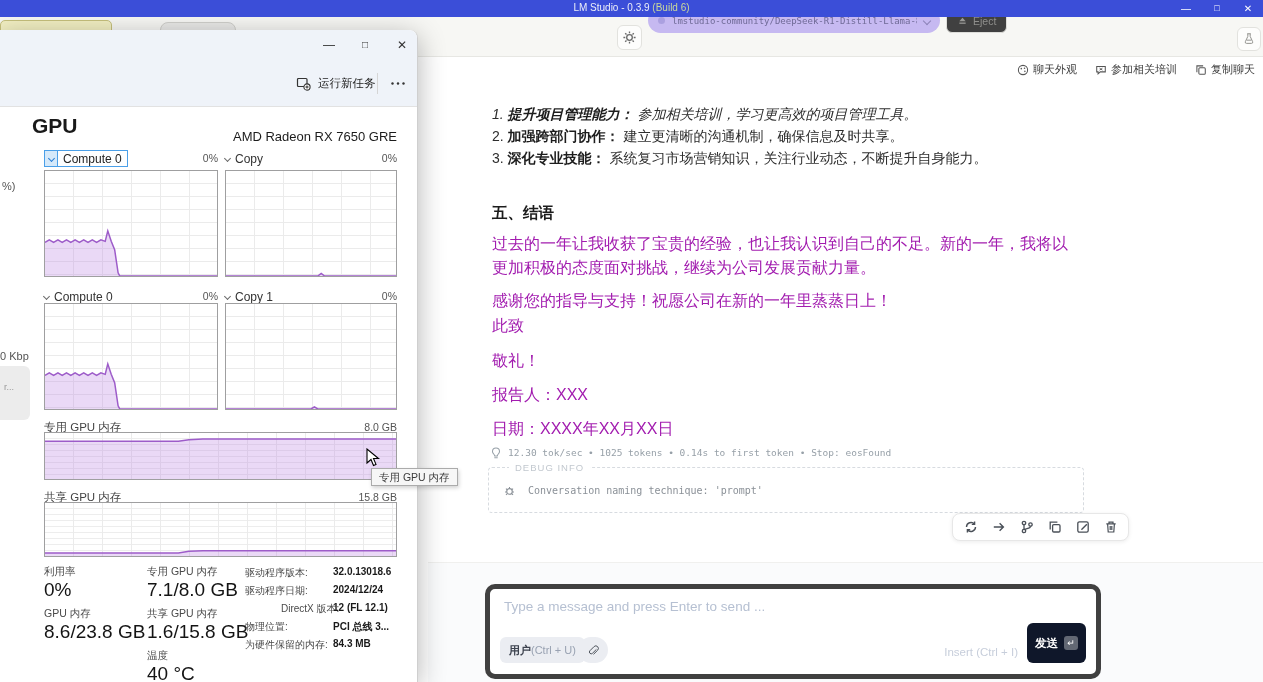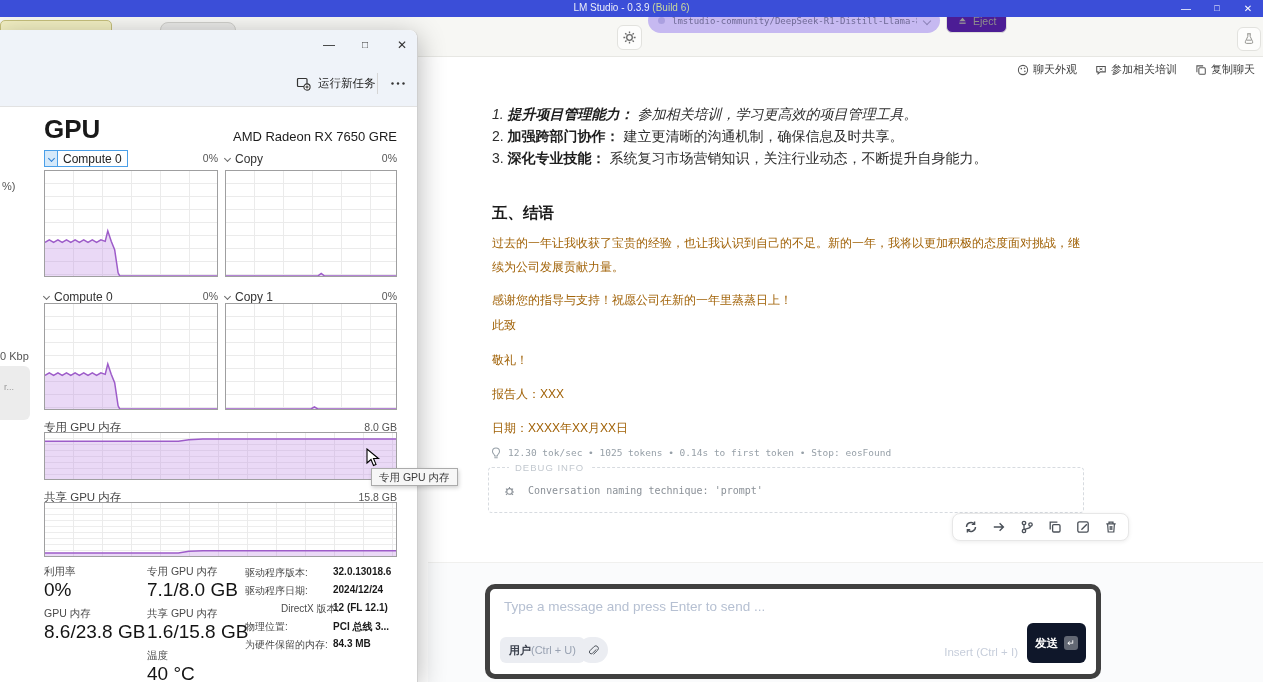--- a/index.html
+++ b/index.html
@@ -20,28 +20,28 @@
   .icon-btn { position:absolute; background:#fdfdfc; border:1px solid #e2e2de; border-radius:6px;
               display:flex; align-items:center; justify-content:center; }
   .model-pill { position:absolute; left:648px; top:8px; height:25px; width:292px; background:#c6b9f1;
                 border-radius:13px; display:flex; align-items:center; padding:0 10px; gap:7px; }
   .model-pill .dot { width:7px; height:7px; border-radius:50%; background:#aBA0e0; background:#aba0e0; }
   .model-pill .mname { font-family:"DejaVu Sans Mono", monospace; font-size:9px; color:#6f6a96;
                        white-space:nowrap; overflow:hidden; flex:1; }
   .chev { display:inline-block; width:6px; height:6px; border-left:1.4px solid #8d83b8;
           border-bottom:1.4px solid #8d83b8; transform:rotate(-45deg); }
   .chev.gray { border-color:#6a6a6a; width:5px; height:5px; }
-  .eject-btn { position:absolute; left:946px; top:8px; height:25px; padding:0 10px; background:#4c1d95;
+  .eject-btn { position:absolute; left:946px; top:8px; height:25px; padding:0 10px; background:#404040;
                border:1px solid #dededa; border-radius:6px; display:flex; align-items:center; gap:5px;
                font-size:10.5px; color:#8f8f8c; }
   .chat-toolbar { position:absolute; right:8px; top:62px; display:flex; gap:18px; z-index:5; }
   .ct-item { display:flex; align-items:center; gap:4px; font-size:11px; color:#3c3c3c; }
   .li-row { position:absolute; left:492px; width:600px; font-size:14px; color:#2d2d2d; z-index:4; }
   .li-row b { color:#1d1d1d; }
-  .p-block { position:absolute; left:492px; width:588px; font-size:12px; color:#a16207;
+  .p-block { position:absolute; left:492px; width:588px; font-size:16px; color:#a21caf;
              line-height:23.5px; z-index:4; }
   .h-block { position:absolute; left:492px; font-size:15.5px; font-weight:bold; color:#1c1c1c; z-index:4; }
   .stats-line { position:absolute; left:490px; top:446px; display:flex; align-items:center; gap:6px;
                 font-family:"DejaVu Sans Mono", monospace; font-size:9.5px; color:#97a0a8; z-index:4; }
   .debug-box { position:absolute; left:488px; top:467px; width:596px; height:46px;
                border:1px dashed #d7dbe0; border-radius:4px; z-index:4; }
   .debug-label { position:absolute; left:20px; top:-6px; background:#ffffff; padding:0 6px;
                  font-size:9.5px; letter-spacing:1px; color:#c2c8cf; }
   .debug-body { position:absolute; left:14px; top:16px; display:flex; align-items:center; gap:12px;
                 font-family:"DejaVu Sans Mono", monospace; font-size:10px; color:#8a9097; }
@@ -83,21 +83,21 @@
   .tm-ctl { position:absolute; top:4px; width:26px; height:22px; text-align:center; line-height:22px;
             font-size:12px; color:#333; }
   .tm-toolbar { position:absolute; left:0; top:30px; width:100%; height:47px; background:#eff3f9;
                 border-bottom:1px solid #e2e2e2; }
   .run-task { position:absolute; left:292px; top:11px; height:25px; display:flex; align-items:center;
               gap:7px; font-size:11.5px; color:#1f1f1f; padding:0 4px; border-radius:4px; }
   .tm-divider { position:absolute; left:377px; top:13px; width:1px; height:21px; background:#d5d5d5; }
   .more-btn { position:absolute; left:384px; top:11px; width:28px; height:25px; display:flex;
               align-items:center; justify-content:center; }
 
-  .tm-gpu-title { position:absolute; left:44px; top:84px; font-size:26px; font-weight:600; color:#191919; }
+  .tm-gpu-title { position:absolute; left:32px; top:84px; font-size:21px; font-weight:600; color:#191919; }
   .tm-gpu-name { position:absolute; left:180px; top:99px; width:217px; text-align:right; font-size:13px; color:#1c1c1c; }
 
   .eng-label { position:absolute; height:17px; display:flex; align-items:center; gap:5px;
                font-size:12px; color:#333; }
   .pct { position:absolute; width:30px; text-align:right; font-size:10.5px; color:#555; }
   .sel-box { display:flex; align-items:center; border:1px solid #4a9fe8; }
   .sel-chev { width:13px; height:15px; background:#d5e9fa; display:flex; align-items:center;
               justify-content:center; border-right:1px solid #4a9fe8; }
   .sel-text { padding:0 5px; font-size:12px; color:#222; background:#fdfeff; }
 

